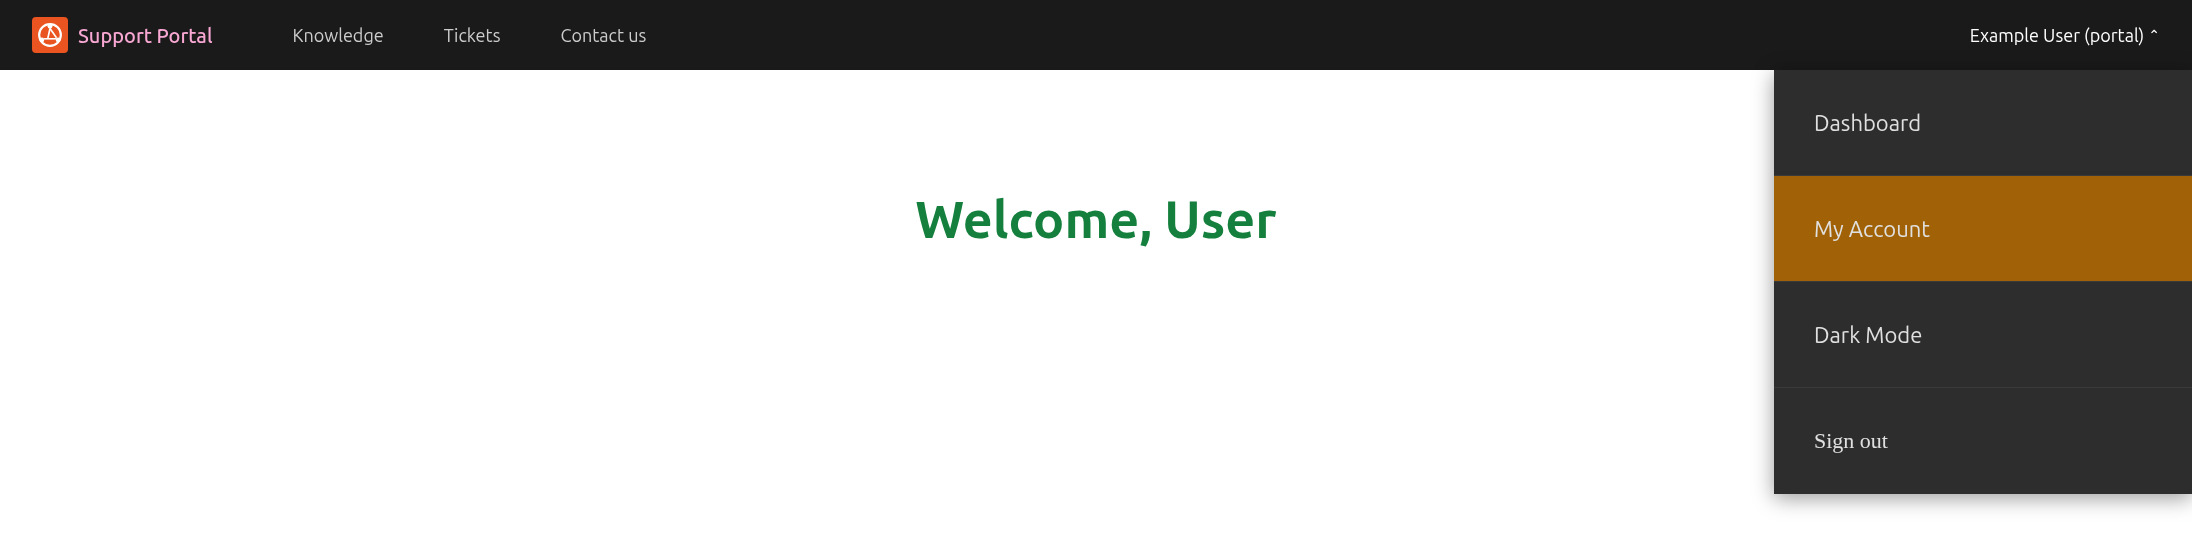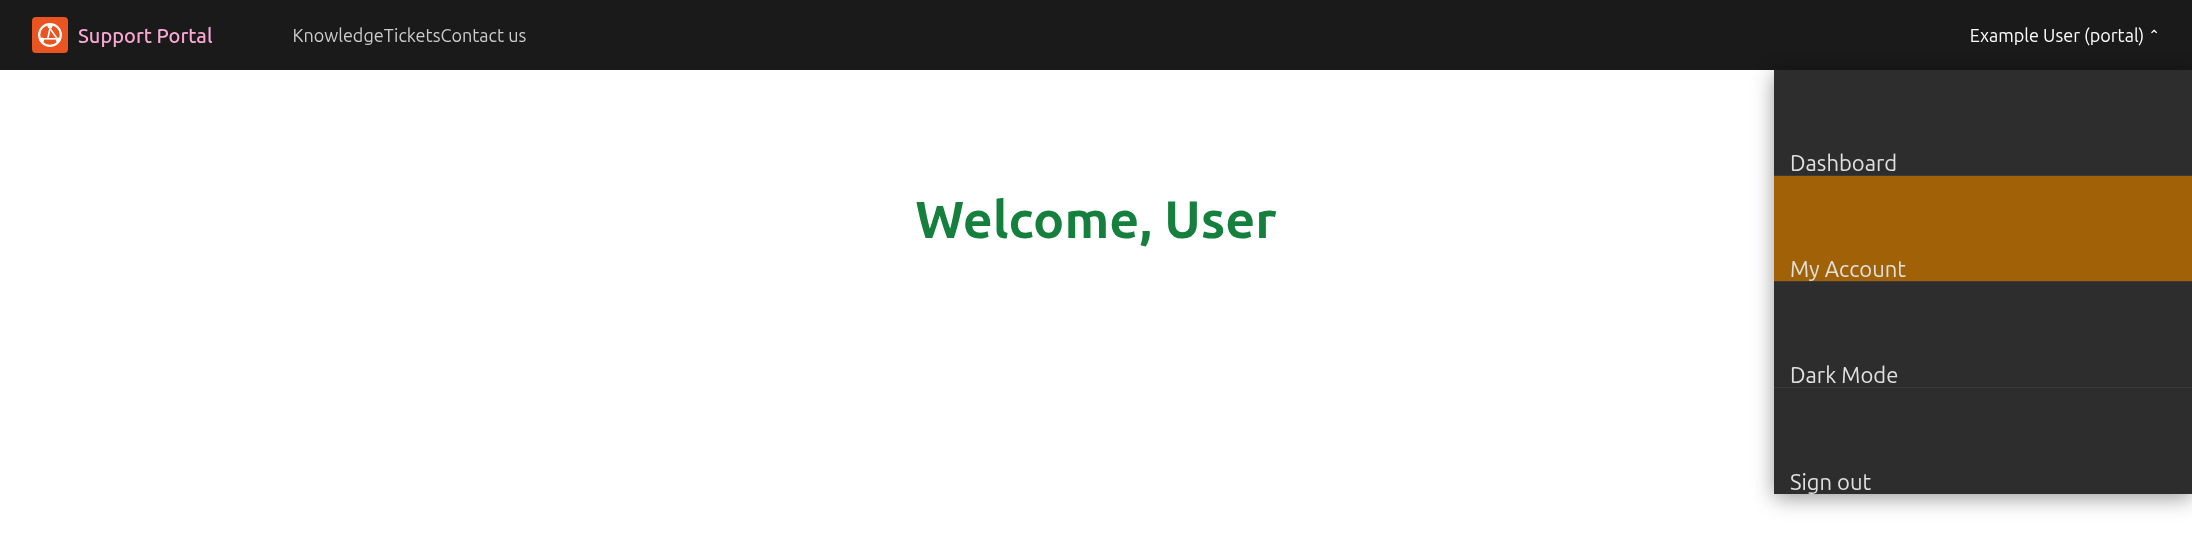--- a/index.html
+++ b/index.html
@@ -49,20 +49,21 @@
     }
 
     .brand-icon svg {
       width: 26px;
       height: 26px;
     }
 
     .nav-links {
       display: flex;
       align-items: center;
+      gap: 60px;
       flex: 1;
     }
 
     .nav-link {
       color: #ccc;
       text-decoration: none;
       font-size: 18px;
       cursor: pointer;
     }
 
@@ -87,31 +88,32 @@
       top: 70px;
       right: 0;
       width: 418px;
       background: #2d2d2d;
       z-index: 200;
       box-shadow: 0 4px 20px rgba(0,0,0,0.4);
     }
 
     .dropdown-item {
       display: flex;
-      align-items: flex-end;
-      padding: 0 16px;
+      align-items: center;
+      padding: 0 40px;
       height: 106px;
       color: #e0e0e0;
       font-size: 22px;
       cursor: pointer;
       border-bottom: 1px solid #3a3a3a;
     }
 
     .dropdown-item:last-child {
       border-bottom: none;
+      font-family: Liberation Serif, serif;
     }
 
     .dropdown-item.active {
       background: #a16207;
     }
 
     
     .main-content {
       display: flex;
       align-items: center;

